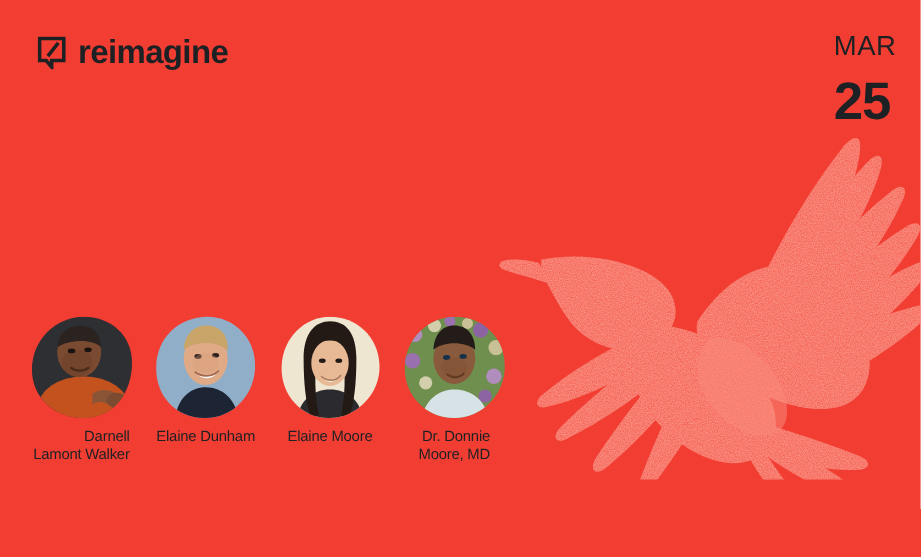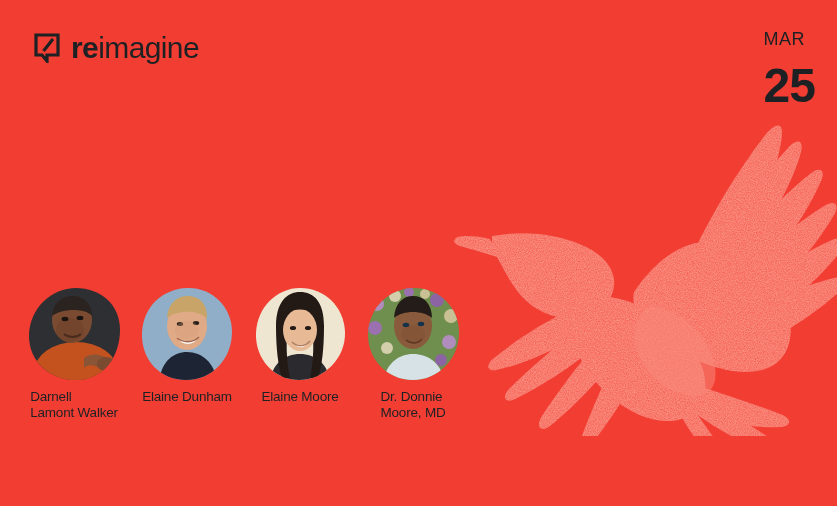--- a/index.html
+++ b/index.html
@@ -29,32 +29,32 @@
   }
   #logo-mark { display: block; }
   #logo-word {
     font-size: 30px;
     letter-spacing: -0.6px;
     line-height: 1;
     color: #1e2124;
     white-space: nowrap;
   }
   #logo-word .w-bold { font-weight: 700; margin-top: 40px; }
-  #logo-word .w-light { font-weight: 400; margin-top: 41px; }
+  #logo-word .w-light { font-weight: 700; margin-top: 41px; }
 
   
   #date-block {
     position: absolute;
     right: 22px;
     top: 30px;
     text-align: left;
     line-height: 1;
   }
   #date-month {
-    font-size: 18px;
+    font-size: 25px;
     font-weight: 500;
     letter-spacing: 0.5px;
     display: block;
   }
   #date-day {
     font-size: 48px;
     font-weight: 700;
     letter-spacing: -1px;
     display: block;
     margin-top: 14px;
@@ -106,21 +106,21 @@
     height: 96px;
     position: relative;
     overflow: hidden;
   }
   .avatar svg { display: block; width: 96px; height: 96px; }
   .speaker-name {
     margin-top: 7px;
     font-size: 13.5px;
     font-weight: 500;
     line-height: 1.18;
-    text-align: left;
+    text-align: right;
     color: #1e2124;
     letter-spacing: -0.2px;
     white-space: pre-line;
   }
 </style>
 </head>
 <body>
 
 <div id="poster">
 

